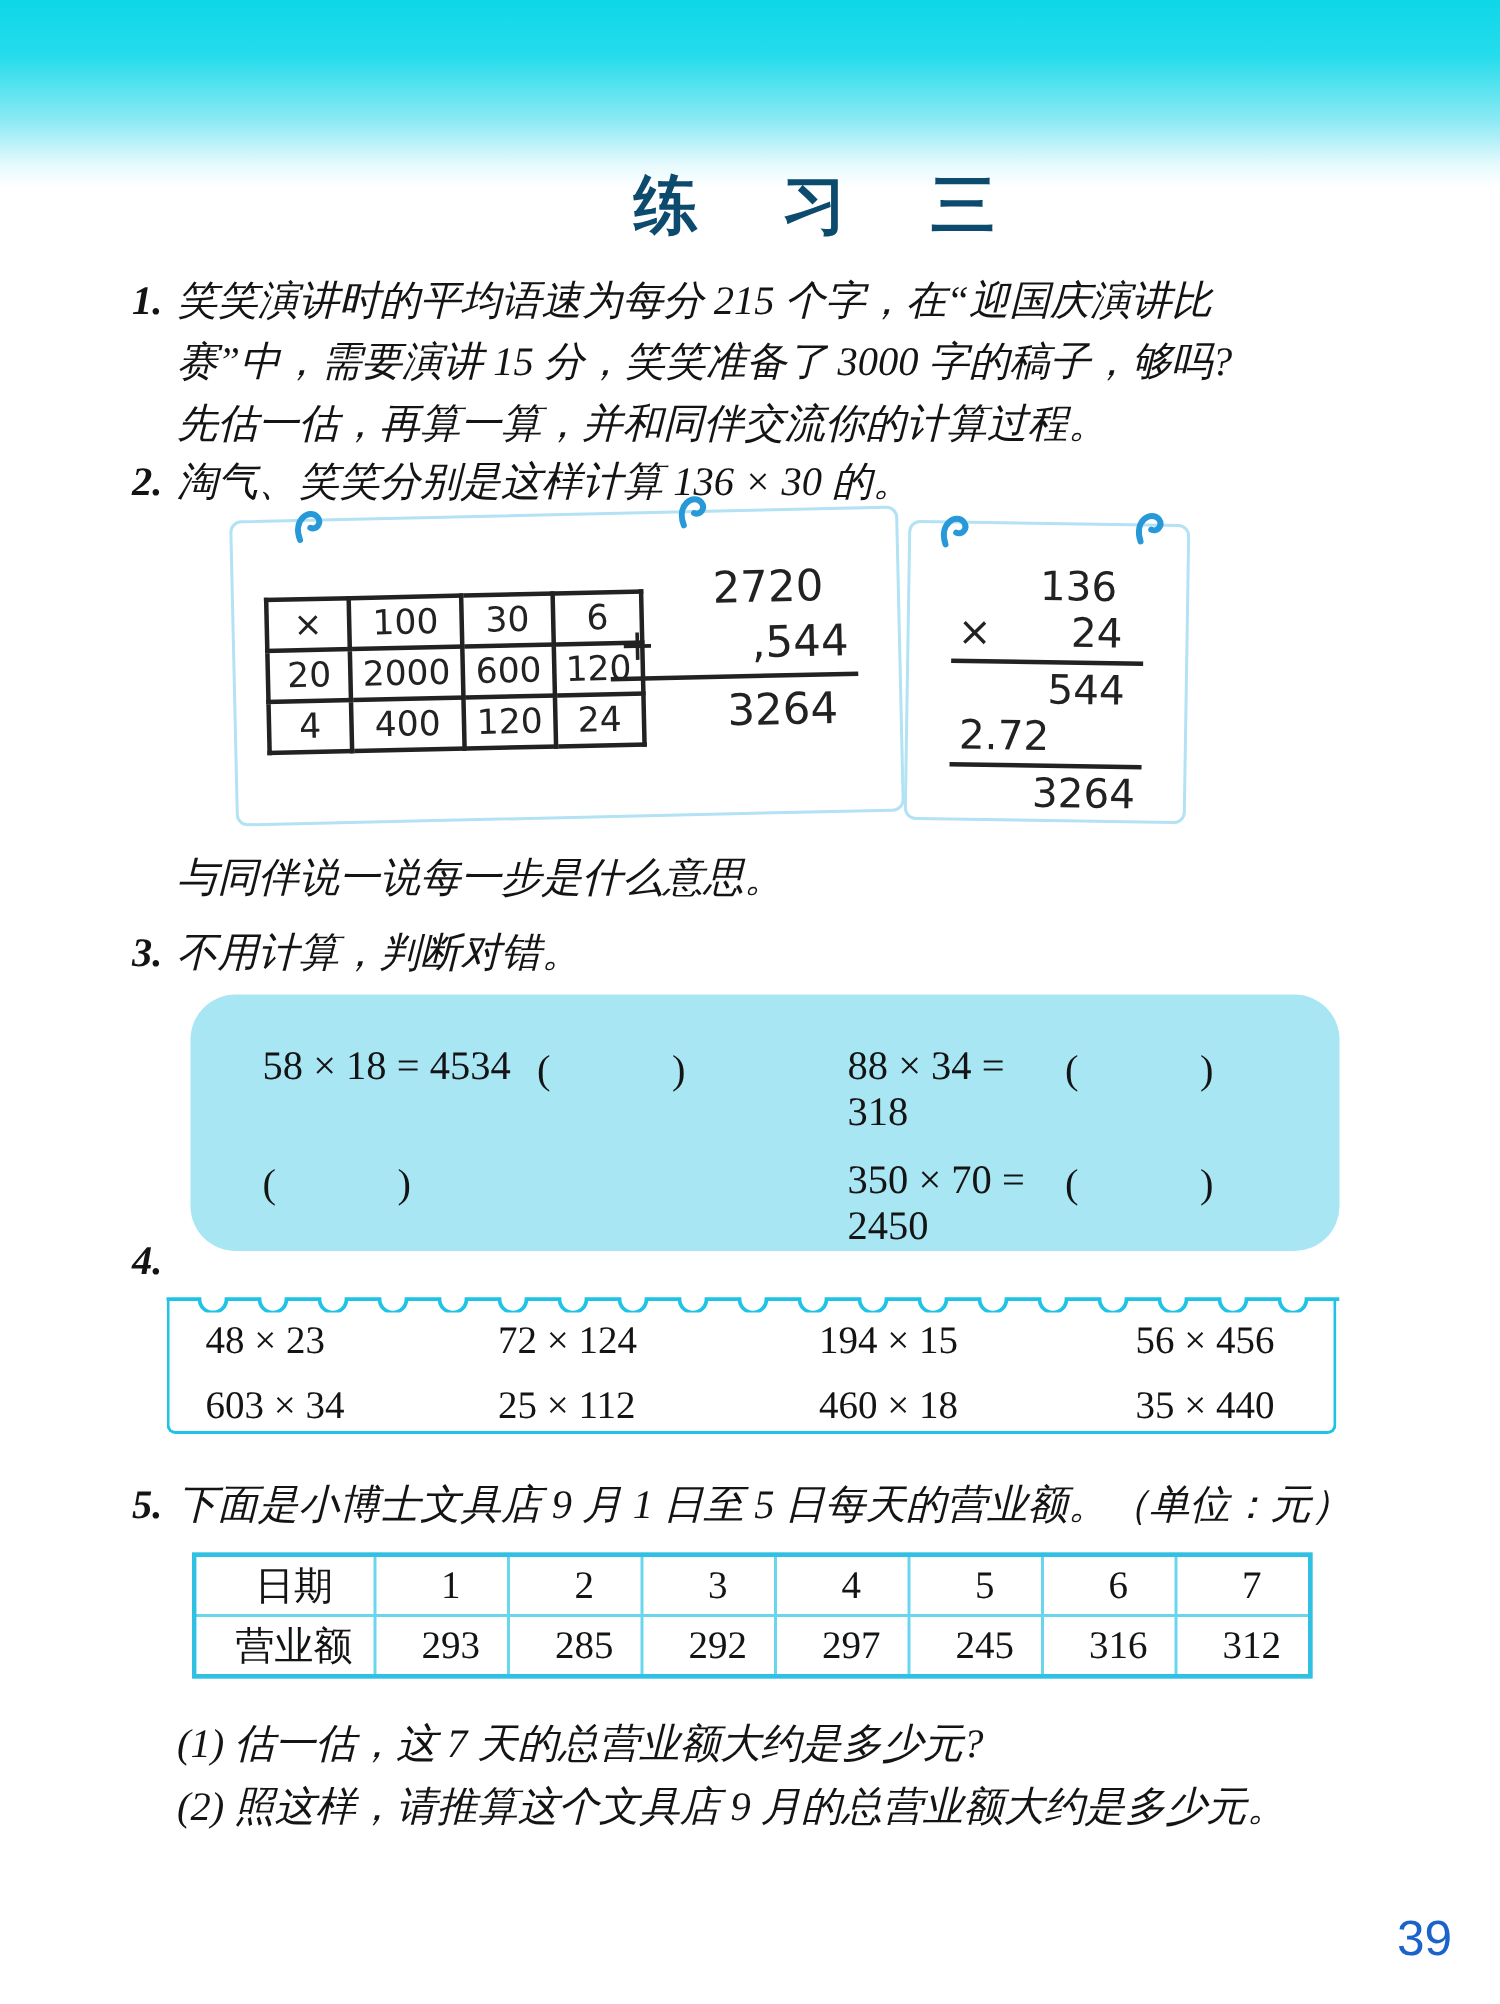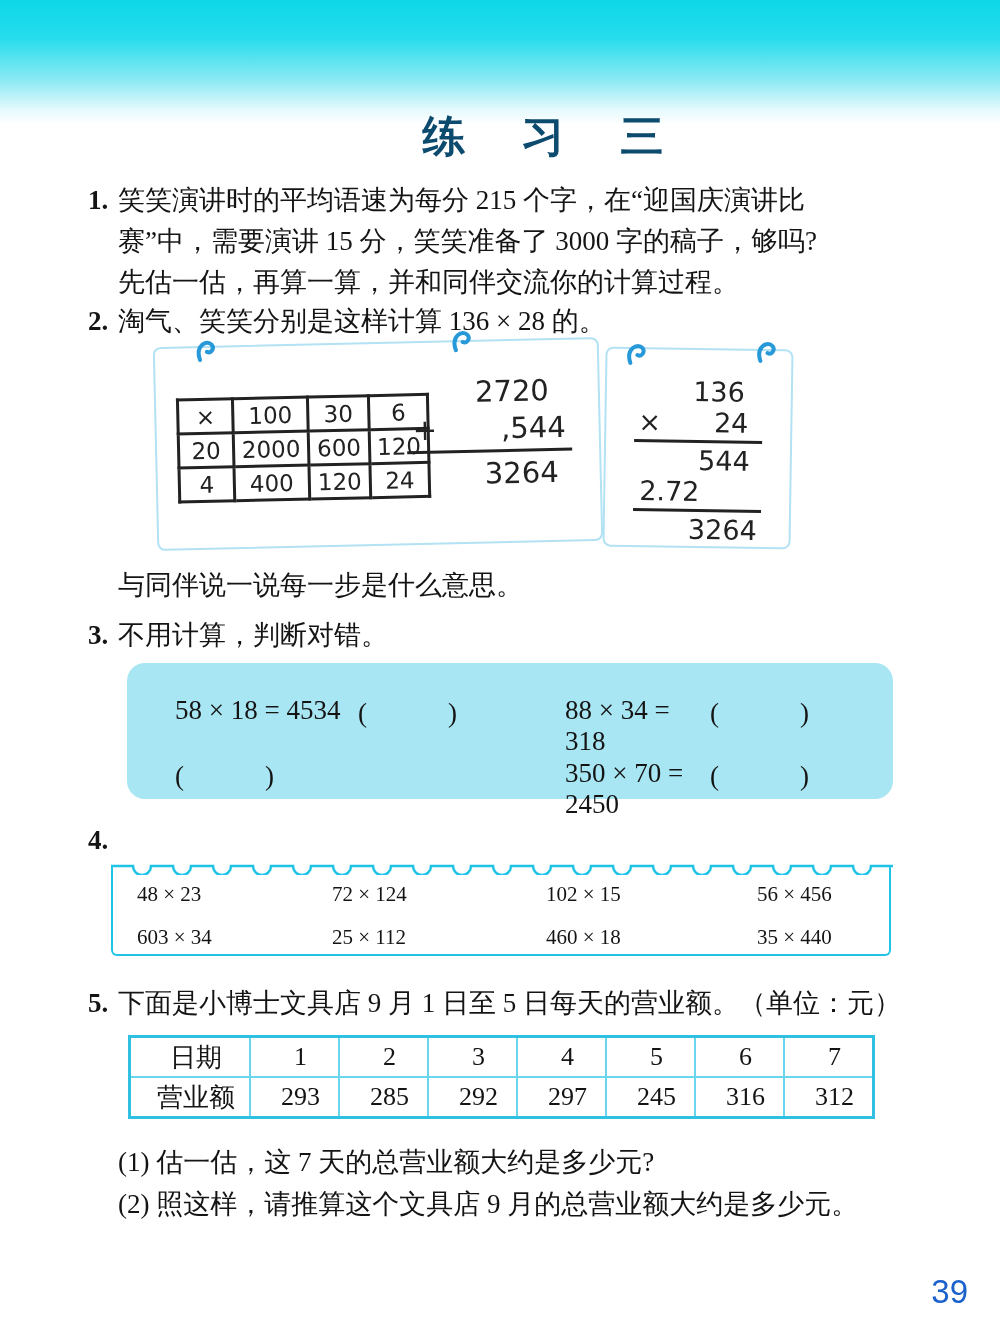--- a/index.html
+++ b/index.html
@@ -17,21 +17,21 @@
     background:linear-gradient(180deg,#0ed7e8 0%,#25dcec 30%,#8eeaf4 65%,#e6fafd 88%,#ffffff 100%);
   }
   .title{
     position:absolute;top:108px;left:0;width:1000px;
     text-align:center;
     font-family:"Liberation Sans","DejaVu Sans",sans-serif;
     font-size:43px;font-weight:bold;color:#0c4a6e;
     letter-spacing:22px;text-indent:22px;padding-left:43px;
   }
   
-  .prob{position:absolute;left:88px;width:872px;font-size:27px;line-height:41px;}
+  .prob{position:absolute;left:88px;width:872px;font-size:27px;line-height:41px;font-style:italic;}
   .pnum{display:inline-block;width:30px;font-weight:bold;}
   .cont{margin-left:30px;}
   
   .note{
     position:absolute;background:#ffffff;
     border:2px solid #b2e2f3;border-radius:8px;
   }
   .note-left{left:155px;top:342px;width:442px;height:200px;transform:rotate(-1.3deg);}
   .note-right{left:604px;top:348px;width:184px;height:196px;transform:rotate(0.9deg);}
   .pin{position:absolute;width:22px;height:26px;}
@@ -53,38 +53,38 @@
   .add-sum{text-align:right;padding-right:14px;padding-top:3px;}
   
   .vmul{position:absolute;left:28px;top:26px;width:128px;font-size:27px;line-height:31px;}
   .m-top{text-align:right;padding-right:18px;}
   .m-op{display:flex;justify-content:space-between;border-bottom:3px solid #222;padding:0 14px 2px 4px;}
   .m-p1{text-align:right;padding-right:12px;padding-top:2px;}
   .m-p2{border-bottom:3px solid #222;padding-left:6px;padding-bottom:2px;}
   .m-prod{text-align:right;padding-right:4px;padding-top:2px;}
   
   .judge-box{
-    position:absolute;left:127px;top:663px;width:766px;height:136px;
-    background:#a9e6f3;border-radius:18px;
+    position:absolute;left:127px;top:663px;width:766px;height:171px;
+    background:#a9e6f3;border-radius:30px;
     display:grid;grid-template-columns:390px 1fr;
     padding-top:32px;box-sizing:border-box;
-    row-gap:1px;font-size:27px;
+    row-gap:13px;font-size:27px;
   }
   .judge-cell{display:flex;justify-content:space-between;padding-left:48px;}
   .judge-cell.lft{padding-right:60px;}
   .judge-cell.rgt{padding-right:84px;}
   
   .practice-box{
     position:absolute;left:111px;top:866px;width:780px;height:90px;
     border:2.5px solid #1fc3e6;border-top:none;
     border-radius:0 0 6px 6px;
     box-sizing:border-box;
     display:grid;grid-template-columns:195px 214px 211px 1fr;
     padding:12px 0 0 24px;row-gap:9px;
-    font-size:21px;line-height:32px;
+    font-size:26px;line-height:32px;
   }
   .scallop{position:absolute;left:109px;top:857px;}
   
   .sales-table{
     position:absolute;left:128px;top:1035px;
     display:grid;grid-template-columns:118px repeat(7,87px);
     grid-auto-rows:38px;gap:2px;
     background:#69d6ee;border:3px solid #2fc0e2;
   }
   .sales-cell{
@@ -106,21 +106,21 @@
   <div class="top-band"></div>
   <div class="title">练 习 三</div>
 
   <div class="prob" style="top:180px">
     <div><span class="pnum">1.</span><span>笑笑演讲时的平均语速为每分 215 个字，在“迎国庆演讲比</span></div>
     <div class="cont">赛”中，需要演讲 15 分，笑笑准备了 3000 字的稿子，够吗?</div>
     <div class="cont">先估一估，再算一算，并和同伴交流你的计算过程。</div>
   </div>
 
   <div class="prob" style="top:301px">
-    <div><span class="pnum">2.</span><span>淘气、笑笑分别是这样计算 136 × 28 的。</span></div>
+    <div><span class="pnum">2.</span><span>淘气、笑笑分别是这样计算 136 × 30 的。</span></div>
   </div>
 
   <div class="note note-left">
     <svg class="pin" style="left:40px;top:-10px" viewBox="0 0 22 26">
       <path d="M5 22 C0 8 12 1 17 7 C20 11 16 16 12 14" fill="none" stroke="#2798d8" stroke-width="4" stroke-linecap="round"></path>
     </svg>
     <svg class="pin" style="left:296px;top:-14px" viewBox="0 0 22 26">
       <path d="M5 22 C0 8 12 1 17 7 C20 11 16 16 12 14" fill="none" stroke="#2798d8" stroke-width="4" stroke-linecap="round"></path>
     </svg>
     <table class="gridtab hand">
@@ -204,21 +204,21 @@
     <div><span class="pnum">4.</span></div>
   </div>
 
   <svg class="scallop" width="784" height="18" viewBox="0 0 784 18">
     <path d="M2 9 h22 a9 9 0 0 0 18 0 h22 a9 9 0 0 0 18 0 h22 a9 9 0 0 0 18 0 h22 a9 9 0 0 0 18 0 h22 a9 9 0 0 0 18 0 h22 a9 9 0 0 0 18 0 h22 a9 9 0 0 0 18 0 h22 a9 9 0 0 0 18 0 h22 a9 9 0 0 0 18 0 h22 a9 9 0 0 0 18 0 h22 a9 9 0 0 0 18 0 h22 a9 9 0 0 0 18 0 h22 a9 9 0 0 0 18 0 h22 a9 9 0 0 0 18 0 h22 a9 9 0 0 0 18 0 h22 a9 9 0 0 0 18 0 h22 a9 9 0 0 0 18 0 h22 a9 9 0 0 0 18 0 h22 a9 9 0 0 0 18 0 h22" fill="none" stroke="#1fc3e6" stroke-width="2.5"></path>
   </svg>
 
   <div class="practice-box">
     <div>48 × 23</div>
     <div>72 × 124</div>
-    <div>102 × 15</div>
+    <div>194 × 15</div>
     <div>56 × 456</div>
     <div>603 × 34</div>
     <div>25 × 112</div>
     <div>460 × 18</div>
     <div>35 × 440</div>
   </div>
 
   <div class="prob" style="top:983px">
     <div><span class="pnum">5.</span><span>下面是小博士文具店 9 月 1 日至 5 日每天的营业额。（单位：元）</span></div>
   </div>

